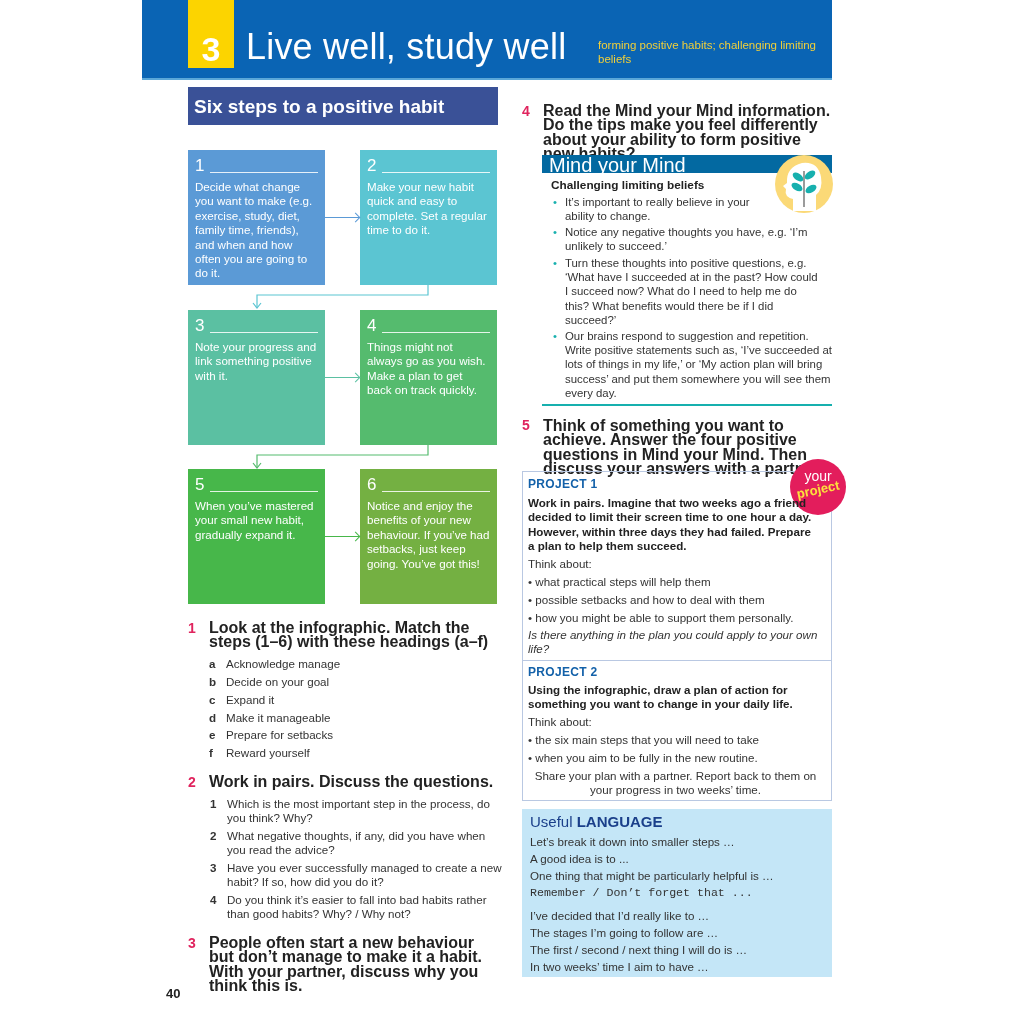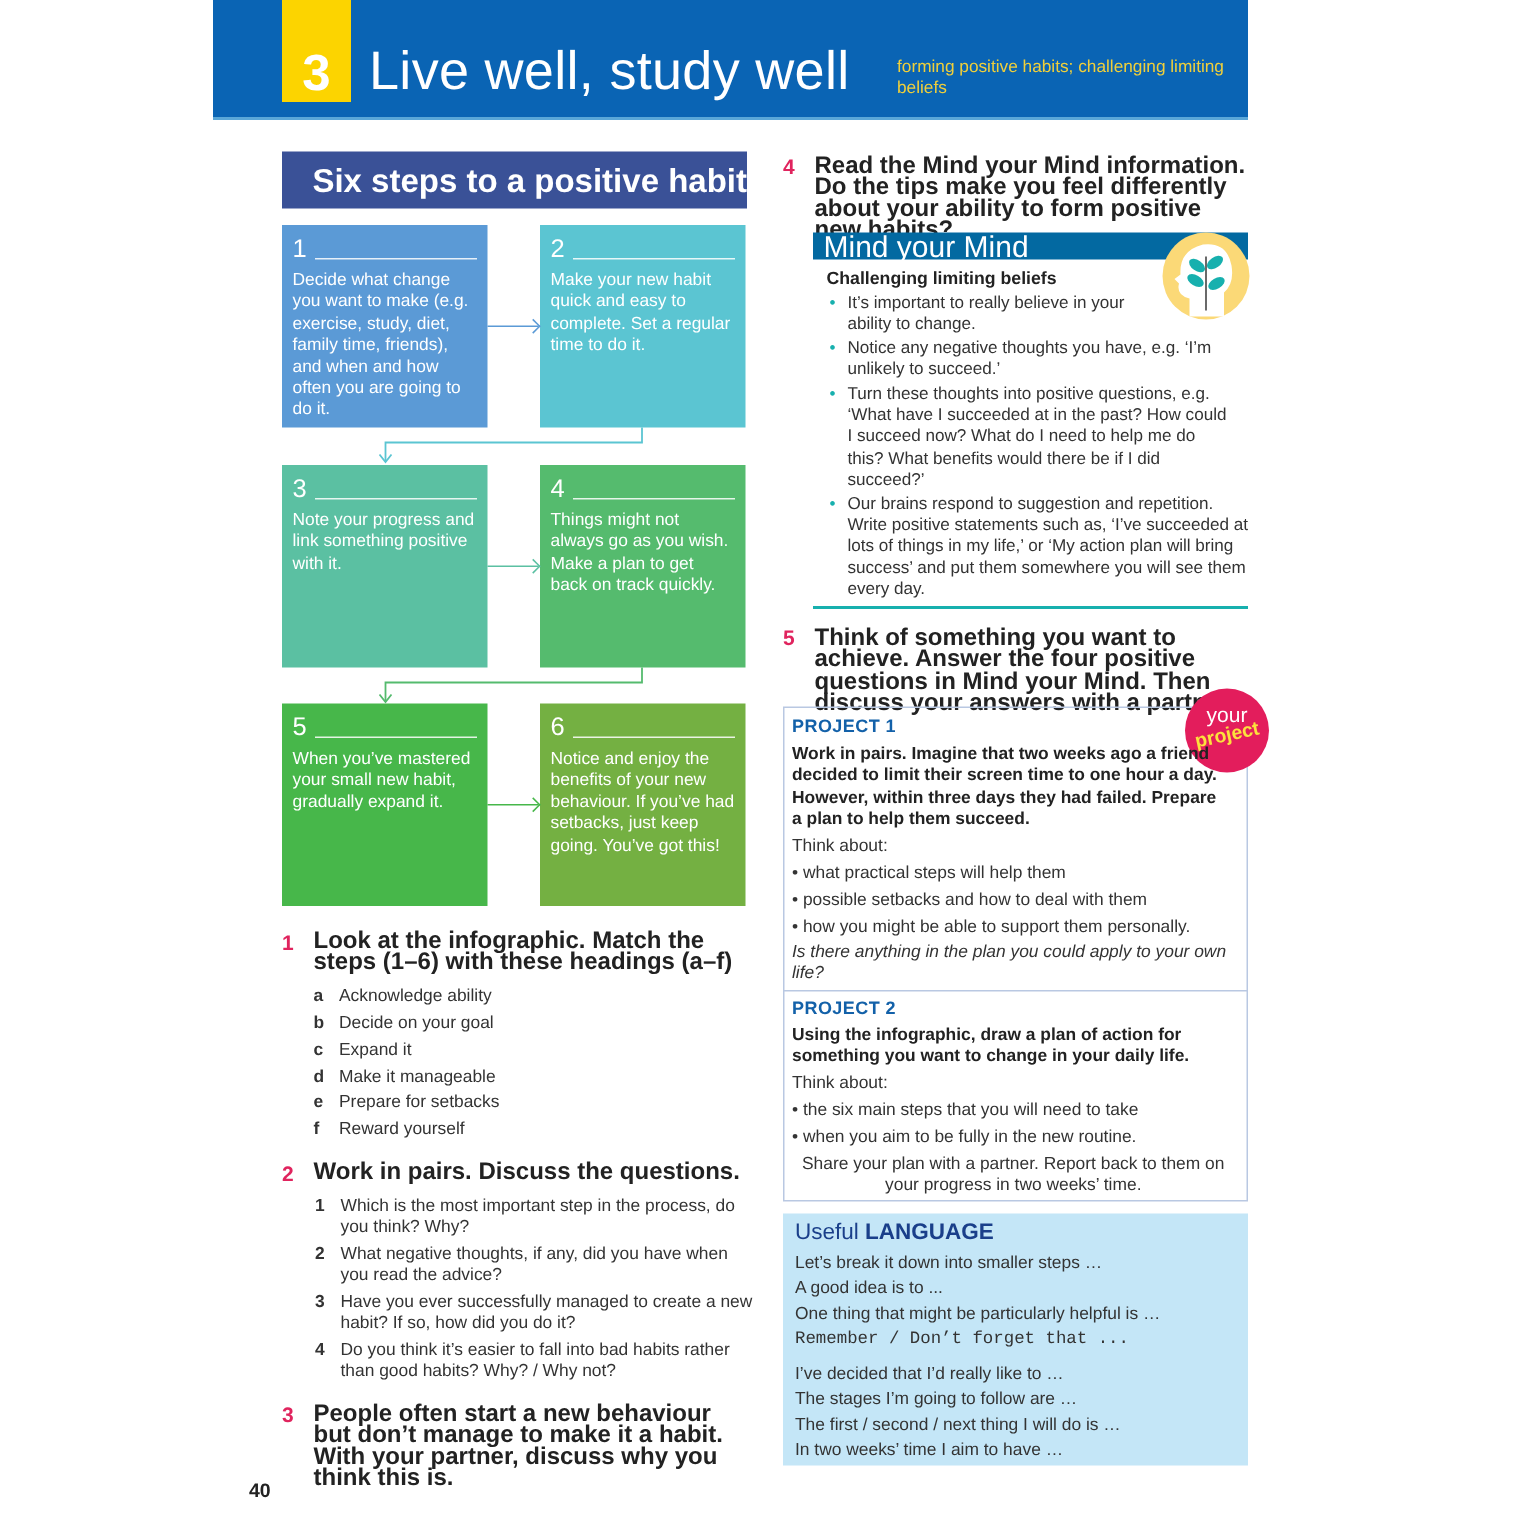--- a/index.html
+++ b/index.html
@@ -9,22 +9,22 @@
 
   
   #header { left:142px; top:0; width:690px; height:80px; background:#0a64b4; }
   #header .unitnum { position:absolute; left:46px; top:0; width:46px; height:68px; background:#fcd400;
          color:#fff; font-weight:bold; font-size:34px; text-align:center; line-height:98px; }
   #header .title { position:absolute; left:104px; top:26px; color:#fff; font-size:36px; letter-spacing:0.2px; }
   #header .subtitle { position:absolute; left:456px; top:38px; width:230px; color:#f0cf3a; font-size:11.5px; line-height:14px; }
   #header-rule { left:142px; top:78px; width:690px; height:2px; background:#5aa7d8; }
 
   
-  #info-title { left:188px; top:101px; width:310px; height:38px; background:#3a5197; color:#fff;
-         font-weight:bold; font-size:22px; line-height:40px; padding-left:6px; box-sizing:border-box;text-align:right; }
+  #info-title { left:188px; top:87px; width:310px; height:38px; background:#3a5197; color:#fff;
+         font-weight:bold; font-size:19px; line-height:40px; padding-left:6px; box-sizing:border-box; }
   .step { position:absolute; width:137px; color:#fff; box-sizing:border-box; padding:6px 7px; }
   .step .num { font-size:17px; display:flex; align-items:flex-end; height:20px; }
   .step .num .line { flex:1; border-bottom:1px solid rgba(255,255,255,0.85); margin-left:6px; margin-bottom:3px; }
   .step .txt { font-size:11.6px; line-height:14.4px; margin-top:4px; }
   .arrow-h { position:absolute; height:1px; }
   .arrow-h::after { content:""; position:absolute; right:0; top:-3px; width:6px; height:6px;
          border-top:1px solid; border-right:1px solid; border-color:inherit; transform:rotate(45deg); }
 
   
   .qnum { position:absolute; color:#e0245e; font-weight:bold; font-size:14px; }
@@ -122,21 +122,21 @@
   <polyline points="178,1 178,11 7,11 7,24" fill="none" stroke="#5bc5d2" stroke-width="1.2"></polyline>
   <polyline points="3,19 7,24 11,19" fill="none" stroke="#5bc5d2" stroke-width="1.2"></polyline>
 </svg>
 <svg class="abs" style="left:250px;top:444px;" width="185" height="26">
   <polyline points="178,1 178,11 7,11 7,24" fill="none" stroke="#55bb6e" stroke-width="1.2"></polyline>
   <polyline points="3,19 7,24 11,19" fill="none" stroke="#55bb6e" stroke-width="1.2"></polyline>
 </svg>
 
 <div class="qnum" style="left:188px;top:620px;">1</div>
 <div class="qtxt" style="left:209px;top:621px;width:290px;">Look at the infographic. Match the steps (1–6) with these headings (a–f)</div>
-<div class="opt" style="left:209px;top:657px;"><b>a</b><span>Acknowledge ability</span></div>
+<div class="opt" style="left:209px;top:657px;"><b>a</b><span>Acknowledge manage</span></div>
 <div class="opt" style="left:209px;top:675px;"><b>b</b><span>Decide on your goal</span></div>
 <div class="opt" style="left:209px;top:693px;"><b>c</b><span>Expand it</span></div>
 <div class="opt" style="left:209px;top:711px;"><b>d</b><span>Make it manageable</span></div>
 <div class="opt" style="left:209px;top:728px;"><b>e</b><span>Prepare for setbacks</span></div>
 <div class="opt" style="left:209px;top:746px;"><b>f</b><span>Reward yourself</span></div>
 
 <div class="qnum" style="left:188px;top:774px;">2</div>
 <div class="qtxt" style="left:209px;top:775px;width:290px;">Work in pairs. Discuss the questions.</div>
 <div class="sub" style="left:227px;top:797px;width:275px;"><b>1</b><span>Which is the most important step in the process, do you think? Why?</span></div>
 <div class="sub" style="left:227px;top:829px;width:275px;"><b>2</b><span>What negative thoughts, if any, did you have when you read the advice?</span></div>

